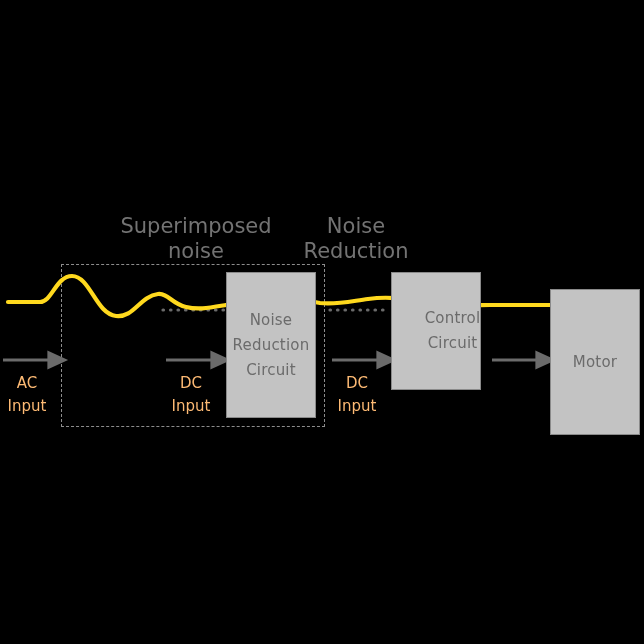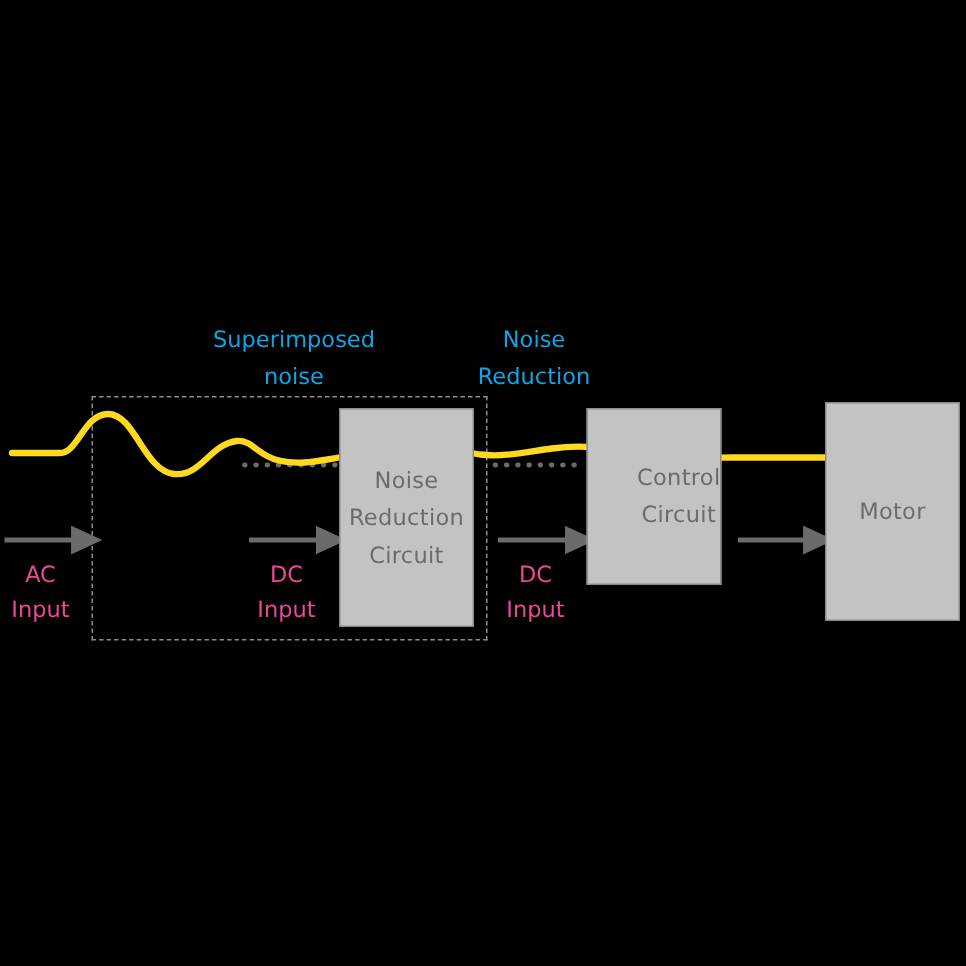--- a/index.html
+++ b/index.html
@@ -45,30 +45,30 @@
     white-space: pre-line;
   }
   .dashed-region {
     position: absolute;
     border: 1px dashed #8d8d8d;
     box-sizing: border-box;
     background: transparent;
   }
   .caption {
     position: absolute;
-    color: #0ea5e9;
-    font-size: 15px;
+    color: #737373;
+    font-size: 21px;
     line-height: 25px;
     text-align: center;
     white-space: pre-line;
     font-family: "DejaVu Sans", sans-serif;
   }
   .io-label {
     position: absolute;
-    color: #ec4899;
+    color: #fdba74;
     font-size: 15px;
     line-height: 23px;
     text-align: center;
     white-space: pre-line;
     font-family: "DejaVu Sans", sans-serif;
   }
 </style>
 </head>
 <body>
 
@@ -115,21 +115,21 @@
     <span class="block-label">Noise
 Reduction
 Circuit</span>
   </div>
 
   <div class="block" style="left:391px; top:272px; width:90px; height:118px;padding-left:33px;">
     <span class="block-label">Control
 Circuit</span>
   </div>
 
-  <div class="block" style="left:550px; top:268px; width:90px; height:146px;">
+  <div class="block" style="left:550px; top:289px; width:90px; height:146px;">
     <span class="block-label">Motor</span>
   </div>
 
   <div class="caption" style="left:113px; top:214px; width:166px;">Superimposed
 noise</div>
 
   <div class="caption" style="left:290px; top:214px; width:132px;">Noise
 Reduction</div>
 
   <div class="io-label" style="left:0px; top:372px; width:54px;">AC

